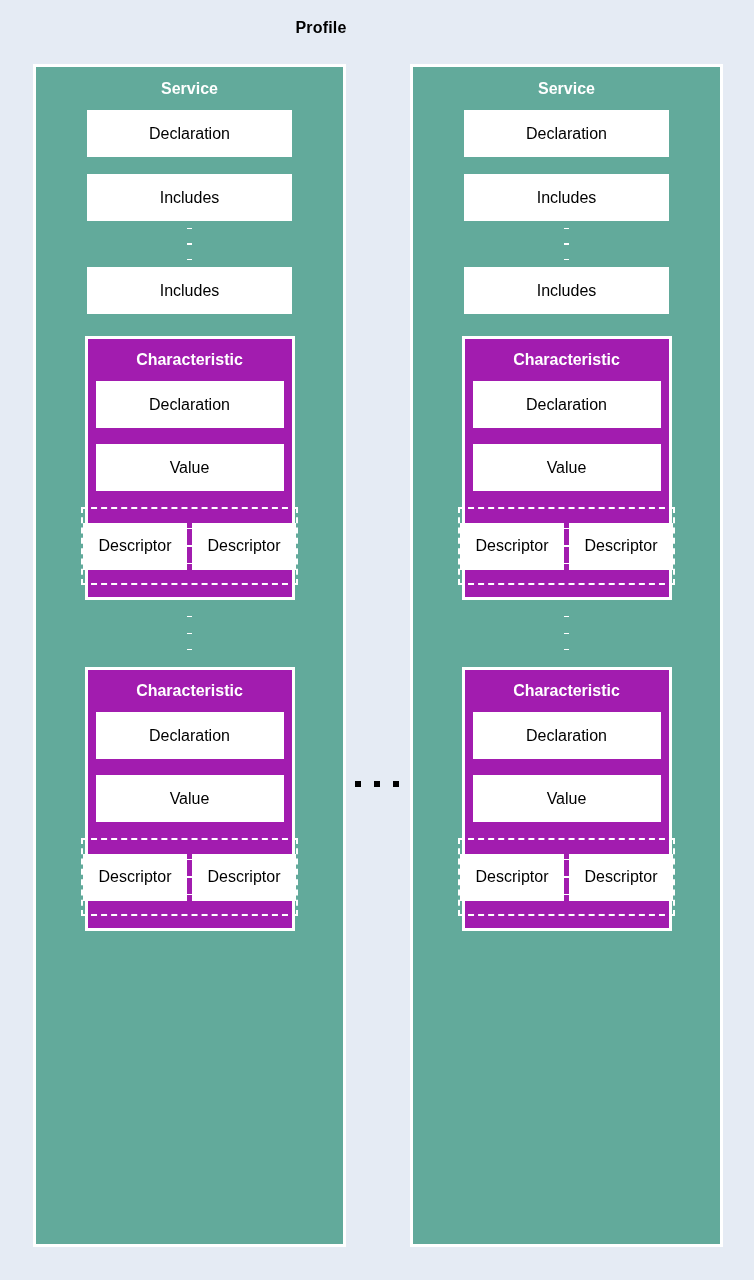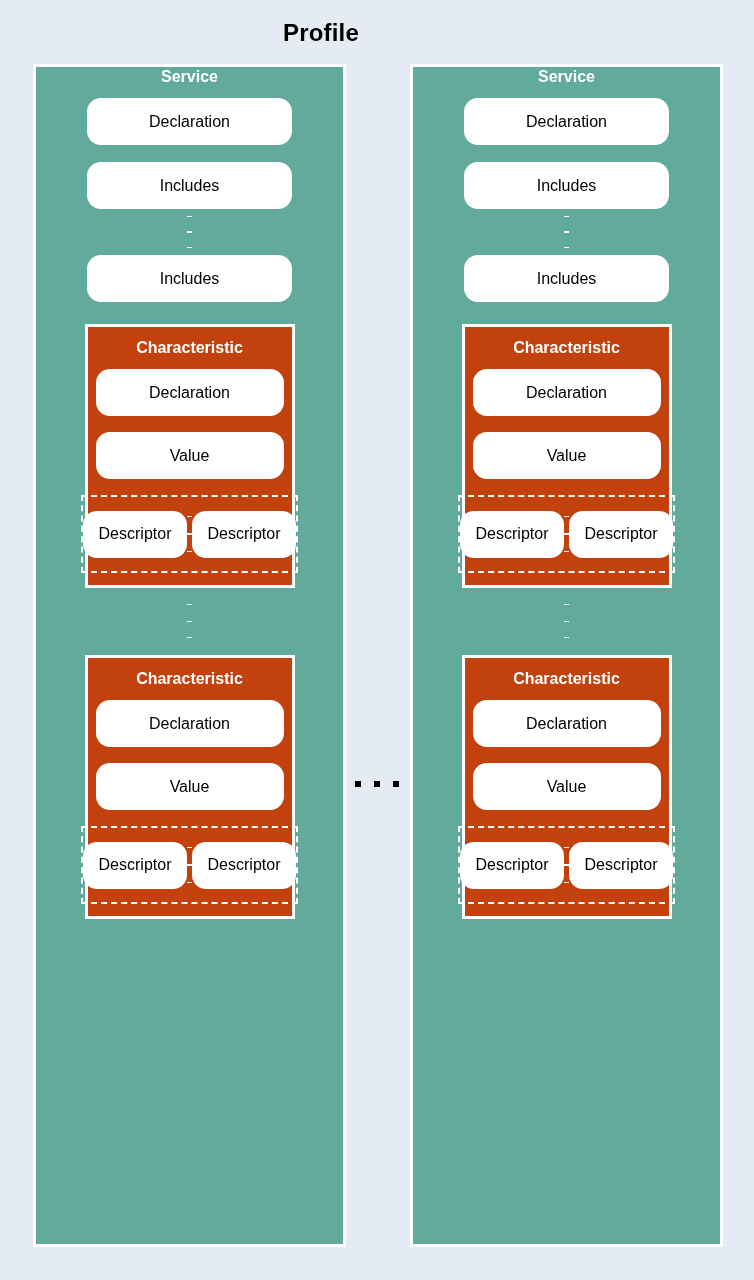--- a/index.html
+++ b/index.html
@@ -21,21 +21,21 @@
     box-sizing: border-box;
   }
 
   
   .profile-title {
     position: absolute;
     top: 19px;
     left: 0;
     width: 642px;
     text-align: center;
-    font-size: 24px;
+    font-size: 16px;
     font-weight: bold;
     color: #000000;
     letter-spacing: 0.2px;
   }
 
   
   .columns {
     position: absolute;
     top: 64px;
     left: 33px;
@@ -50,20 +50,21 @@
   
   .service {
     position: relative;
     width: 313px;
     box-sizing: border-box;
     background: #62aa9b;
     border: 3px solid #ffffff;
     display: flex;
     flex-direction: column;
     align-items: center;
+    padding-top: 12px;
   }
 
   .service-title {
     font-size: 16px;
     font-weight: bold;
     color: #ffffff;
     text-align: center;
     line-height: 20px;
     margin-bottom: 11px;
   }
@@ -71,21 +72,20 @@
   
   .wbox {
     background: #ffffff;
     color: #000000;
     font-size: 16px;
     text-align: center;
     display: flex;
     align-items: center;
     justify-content: center;
     box-sizing: border-box;
-    border-radius: 14px;
   }
 
   .service .wbox {
     width: 205px;
     height: 47px;
   }
 
   .service .wbox.gap-below { margin-bottom: 17px; }
 
   
@@ -109,21 +109,21 @@
   .vdots.char-gap { height: 50px; margin: 8px 0 9px 0; }
   .vdots.char-gap span { margin: 8px 0; }
 
   .vdots.desc-dots { height: 52px; }
   .vdots.desc-dots span { margin: 8px 0; }
 
   
   .characteristic {
     box-sizing: border-box;
     width: 210px;
-    background: #c2410c;
+    background: #a21caf;
     border: 3px solid #ffffff;
     display: flex;
     flex-direction: column;
     align-items: center;
     padding-top: 11px;
     padding-bottom: 12px;
   }
 
   .char-title {
     font-size: 16px;

